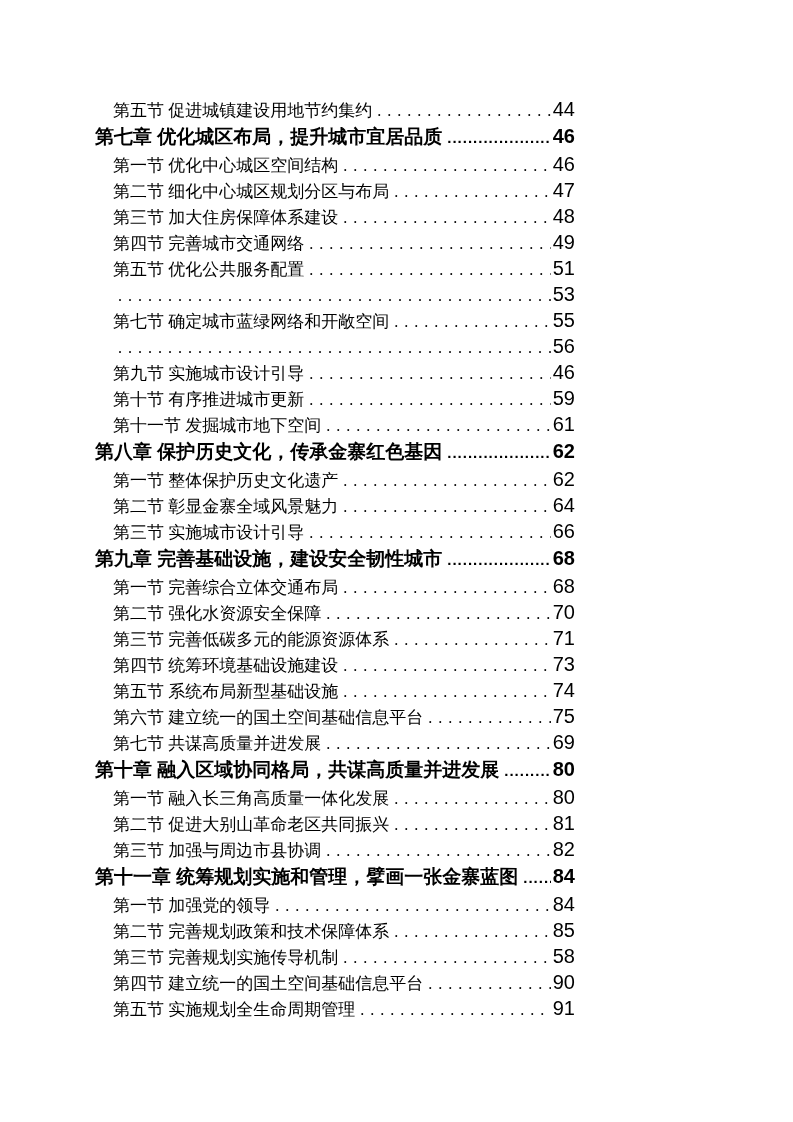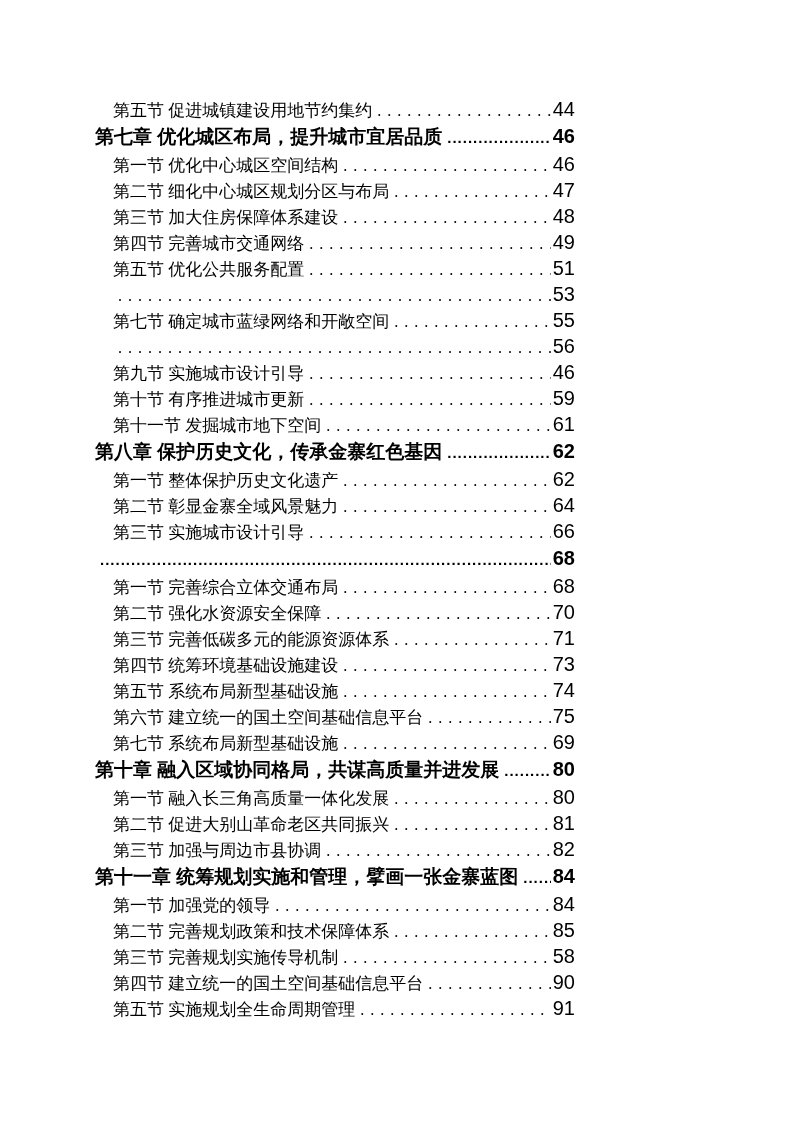--- a/index.html
+++ b/index.html
@@ -166,20 +166,21 @@
     <span class="toc-label">第二节 彰显金寨全域风景魅力</span>
     <span class="toc-leader"></span>
     <span class="toc-page">64</span>
   </div>
       <div class="toc-row section">
     <span class="toc-label">第三节 实施城市设计引导</span>
     <span class="toc-leader"></span>
     <span class="toc-page">66</span>
   </div>
       <div class="toc-row chapter">
+    <span class="toc-label">第九章 完善基础设施，建设安全韧性城市</span>
     <span class="toc-leader"></span>
     <span class="toc-page">68</span>
   </div>
       <div class="toc-row section">
     <span class="toc-label">第一节 完善综合立体交通布局</span>
     <span class="toc-leader"></span>
     <span class="toc-page">68</span>
   </div>
       <div class="toc-row section">
     <span class="toc-label">第二节 强化水资源安全保障</span>
@@ -200,21 +201,21 @@
     <span class="toc-label">第五节 系统布局新型基础设施</span>
     <span class="toc-leader"></span>
     <span class="toc-page">74</span>
   </div>
       <div class="toc-row section">
     <span class="toc-label">第六节 建立统一的国土空间基础信息平台</span>
     <span class="toc-leader"></span>
     <span class="toc-page">75</span>
   </div>
       <div class="toc-row section">
-    <span class="toc-label">第七节 系统布局新型基础设施</span>
+    <span class="toc-label">第七节 共谋高质量并进发展</span>
     <span class="toc-leader"></span>
     <span class="toc-page">69</span>
   </div>
       <div class="toc-row chapter">
     <span class="toc-label">第十章 融入区域协同格局，共谋高质量并进发展</span>
     <span class="toc-leader"></span>
     <span class="toc-page">80</span>
   </div>
       <div class="toc-row section">
     <span class="toc-label">第一节 融入长三角高质量一体化发展</span>

